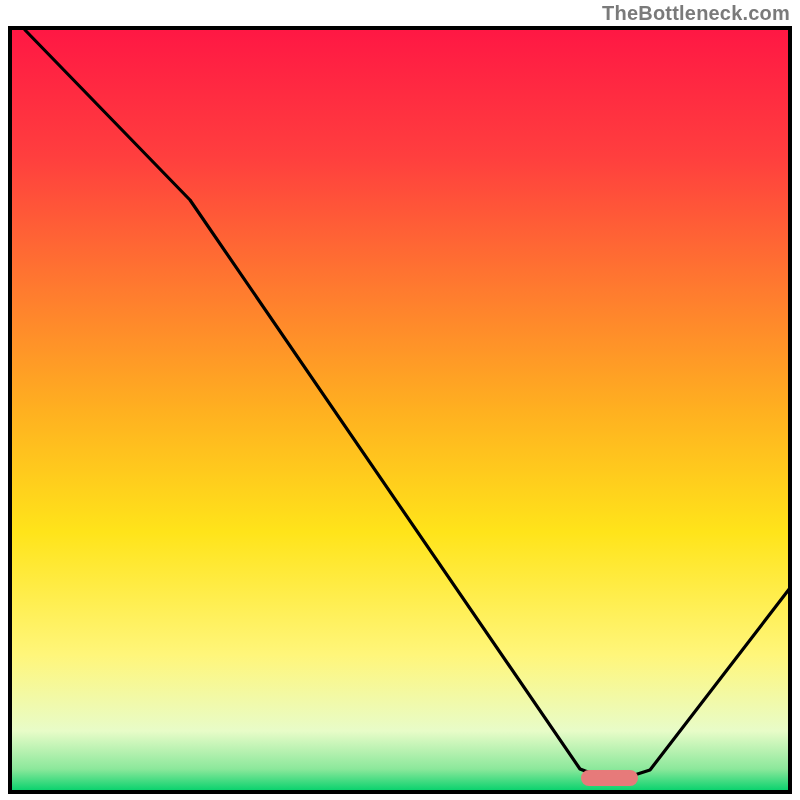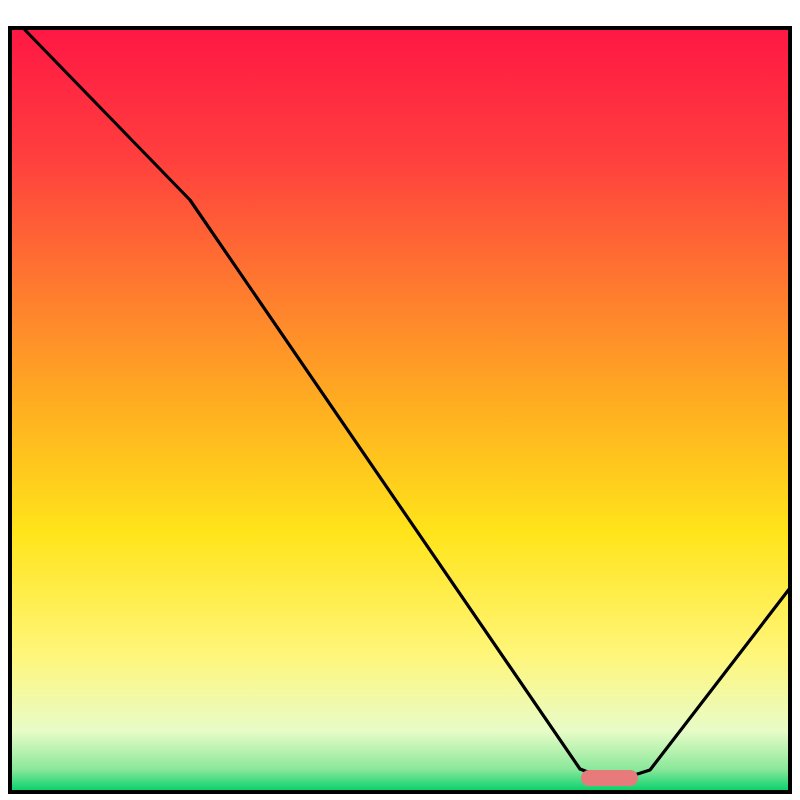--- a/index.html
+++ b/index.html
@@ -56,13 +56,14 @@
              L 580 769
              Q 600 778 625 778
              L 650 770
              L 790 588" fill="none" stroke="#000000" stroke-width="3.2" stroke-linejoin="round" stroke-linecap="round"></path>
 
     <rect x="581" y="770" width="57" height="16" rx="8" ry="8" fill="#e77a7a"></rect>
 
     <rect x="10" y="28" width="780" height="764" fill="none" stroke="#000000" stroke-width="4"></rect>
   </svg>
 
+  <div class="watermark">TheBottleneck.com</div>
 </div>
 
 </body></html>

